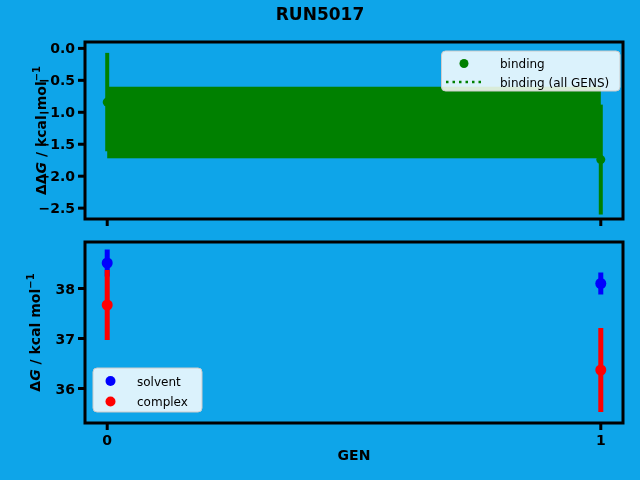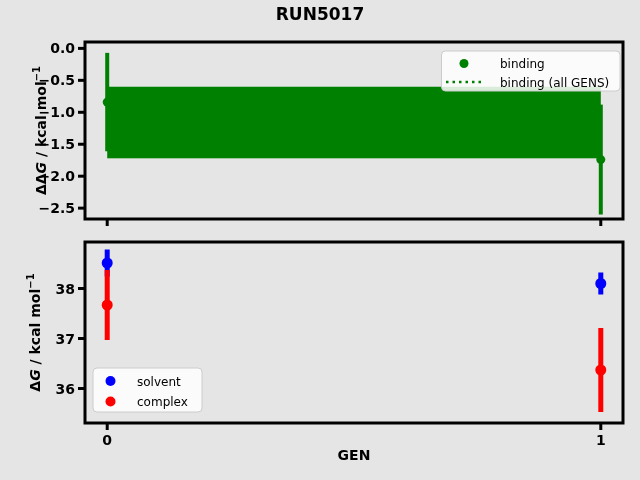--- a/index.html
+++ b/index.html
@@ -1,16 +1,16 @@
 <!DOCTYPE html>
 <html><head>
 <meta charset="utf-8">
 <style>
   html,body{margin:0;padding:0;background:#fff;}
-  .figure{width:640px;height:480px;background:#e5e5e5;position:relative;overflow:hidden;}
+  .figure{width:640px;height:480px;background:#0ea5e9;position:relative;overflow:hidden;}
   svg{display:block;}
   text{font-family:"DejaVu Sans", sans-serif;}
 </style>
 </head>
 <body>
 
 <div class="figure">
   <svg width="640" height="480" viewBox="0 0 640 480">
       <text x="320" y="20" text-anchor="middle" font-size="17" font-weight="bold" fill="#000000">RUN5017</text>
       <g>

